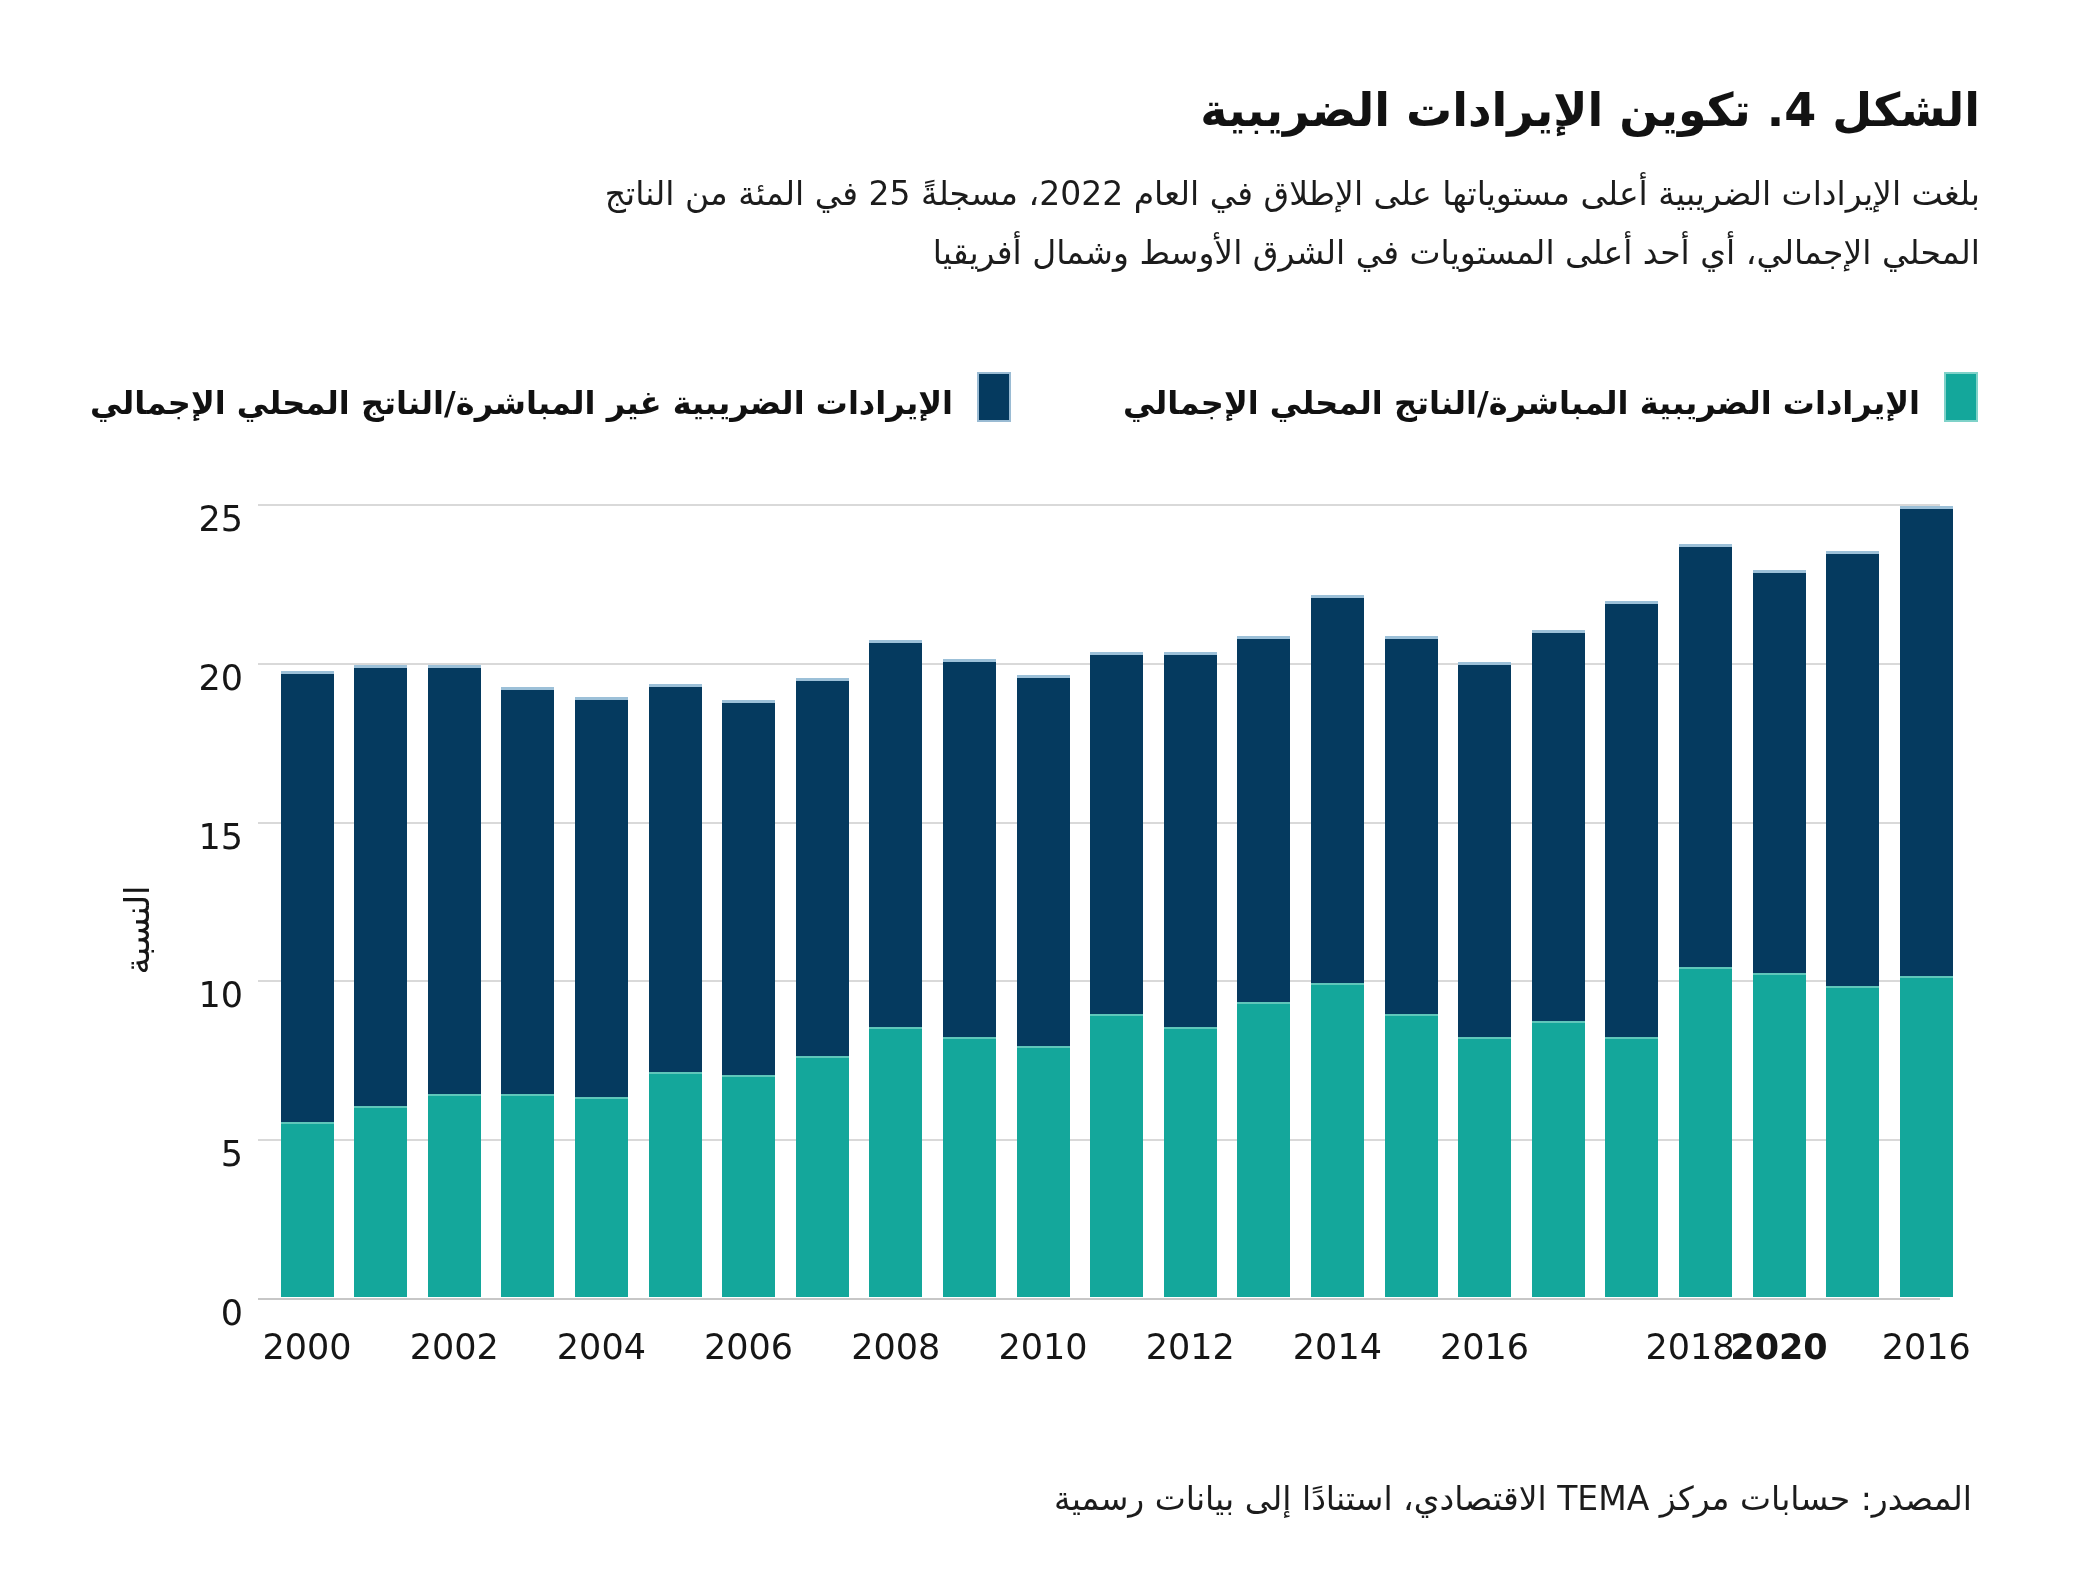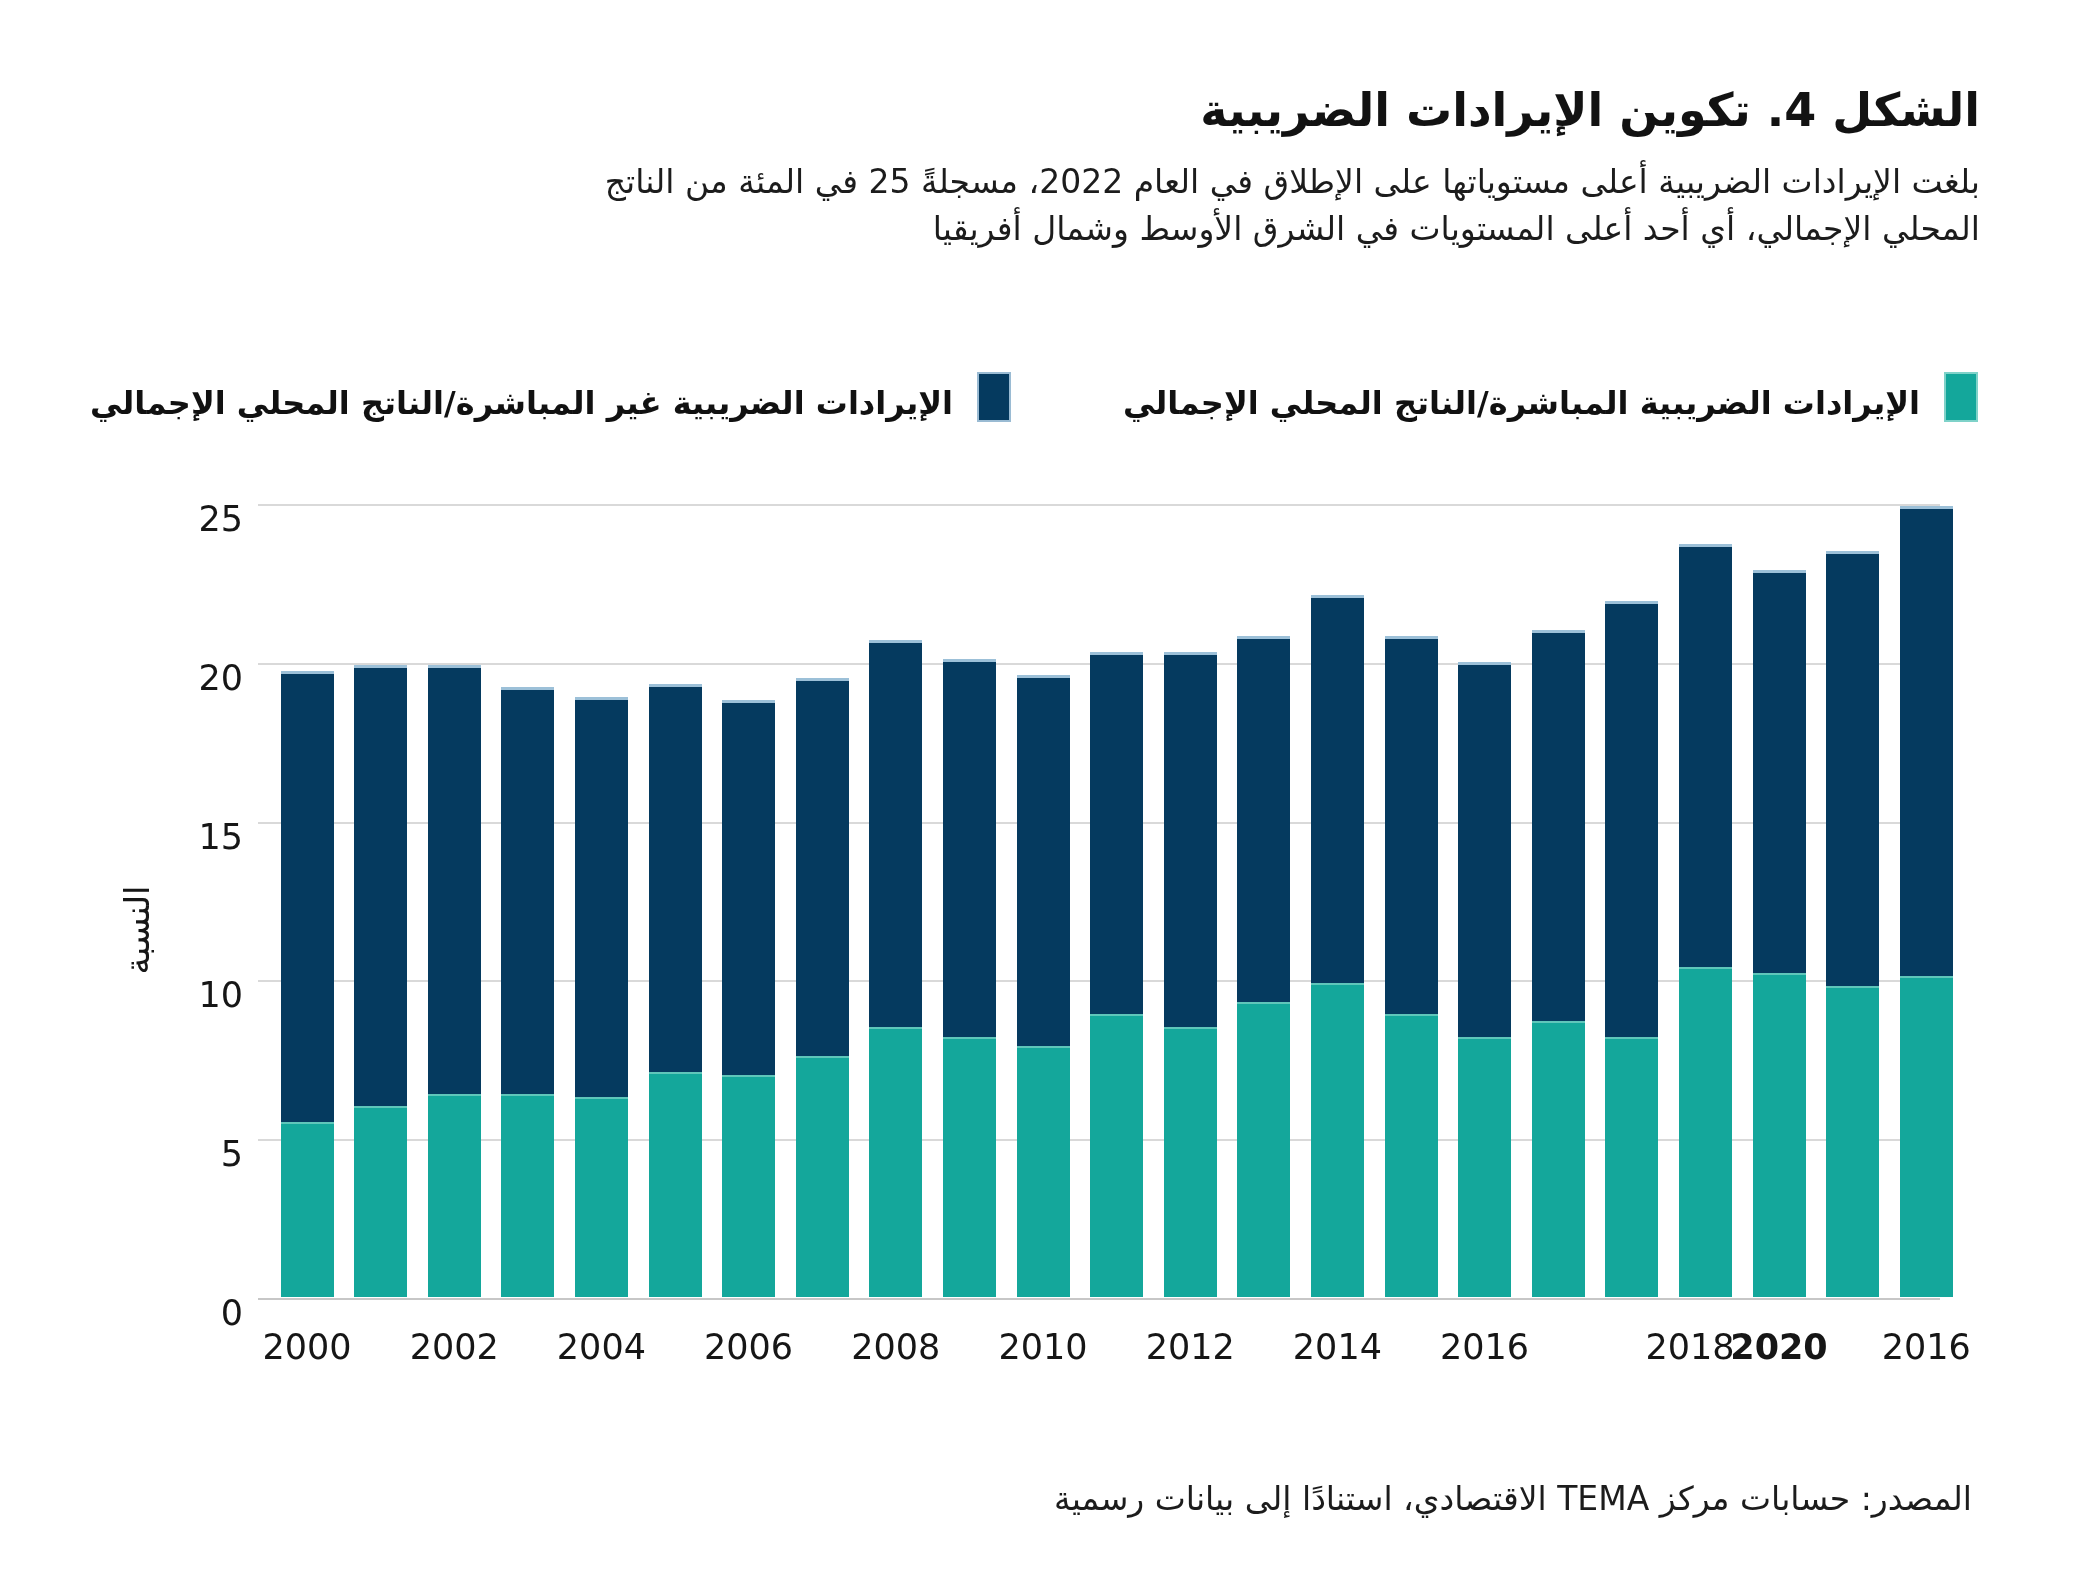--- a/index.html
+++ b/index.html
@@ -10,21 +10,21 @@
   }
   .abs{position:absolute;}
   .figure-title{
     top:52px;right:104px;font-size:46px;font-weight:bold;
     direction:rtl;text-align:right;white-space:nowrap;
   }
   .figure-subtitle{
     top:158px;right:104px;left:90px;font-size:33px;line-height:47px;
     direction:rtl;text-align:right;color:#1c1c1c;
   }
-  .figure-subtitle div{white-space:nowrap;}
+  .figure-subtitle div{white-space:nowrap;margin-top:12px;}
   .legend-row{
     top:366px;right:106px;left:40px;height:62px;
     direction:rtl;display:flex;align-items:center;
     justify-content:flex-start;column-gap:112px;
   }
   .legend-item{display:flex;align-items:center;column-gap:24px;direction:rtl;}
   .legend-label{font-size:32px;font-weight:bold;white-space:nowrap;color:#111;margin-top:12px;}
   .swatch{width:34px;height:50px;flex:0 0 34px;box-sizing:border-box;}
   .swatch-direct{background:#14A79B;border:2px solid #7fd2c9;}
   .swatch-indirect{background:#053A5F;border:2px solid #9abbd3;}

